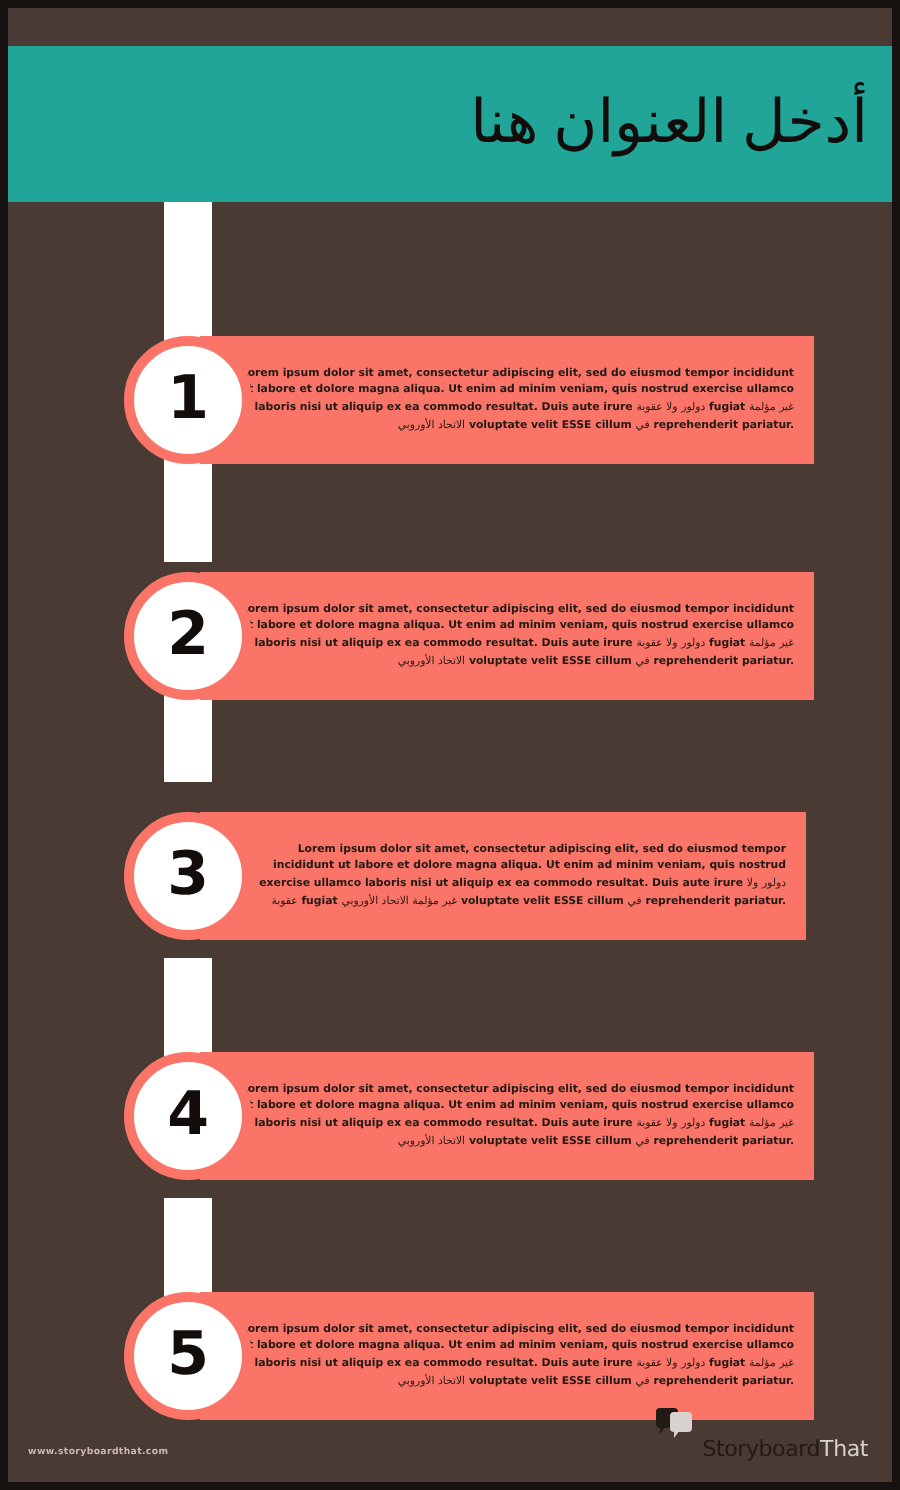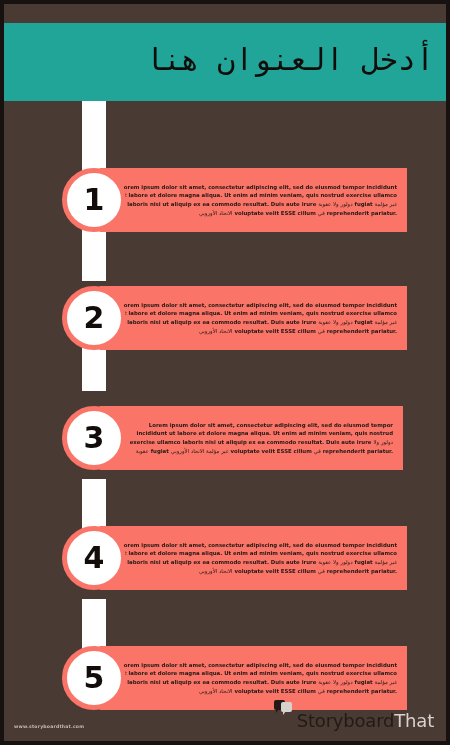--- a/index.html
+++ b/index.html
@@ -21,21 +21,21 @@
   
   .header-band{
     position:absolute;left:0;top:19px;
     width:444px;height:78px;
     background:#20a598;
     display:flex;align-items:center;justify-content:flex-end;
     box-sizing:border-box;
     padding-right:14px;
   }
   .header-title{
-    font-family:Liberation Mono, monospace;
+    font-family:Liberation Serif, serif;
     font-size:30px;
     color:#120d0b;
     direction:rtl;
     unicode-bidi:bidi-override;
     white-space:nowrap;
     line-height:1;
   }
 
   
   .spine{
@@ -135,21 +135,21 @@
     width:11px;height:10px;
     background:#d8d2cf;border-radius:2px;
   }
   .bub-light:after{
     content:"";position:absolute;left:2px;top:9px;
     border-left:3px solid #d8d2cf;
     border-bottom:4px solid transparent;
   }
   .logo-word{
     font-family:"DejaVu Sans",sans-serif;
-    font-size:18px;
+    font-size:11px;
     letter-spacing:-.2px;
     margin-top:28px;
   }
   .logo-word .w1{color:#231a16;}
   .logo-word .w2{color:#d8d2cf;}
 </style>
 </head>
 <body>
 
 <div class="canvas">

